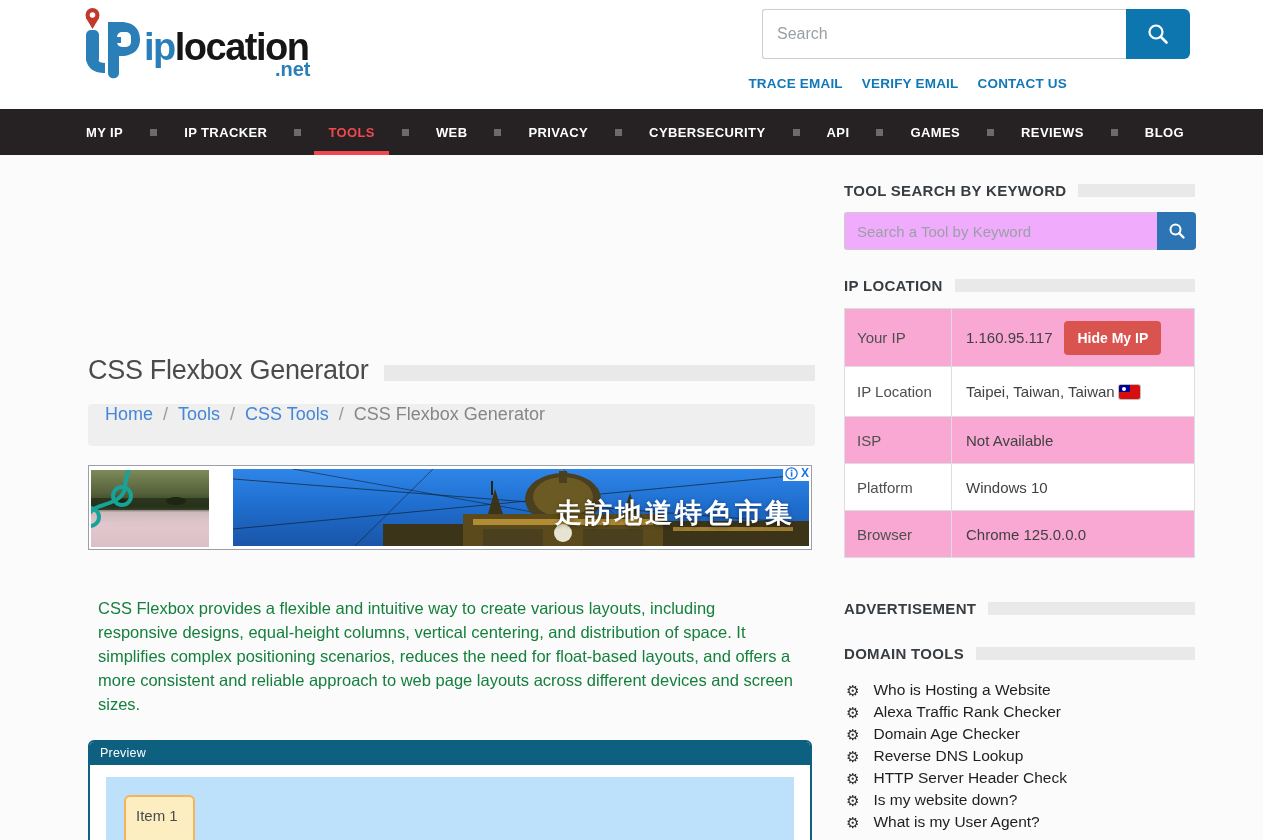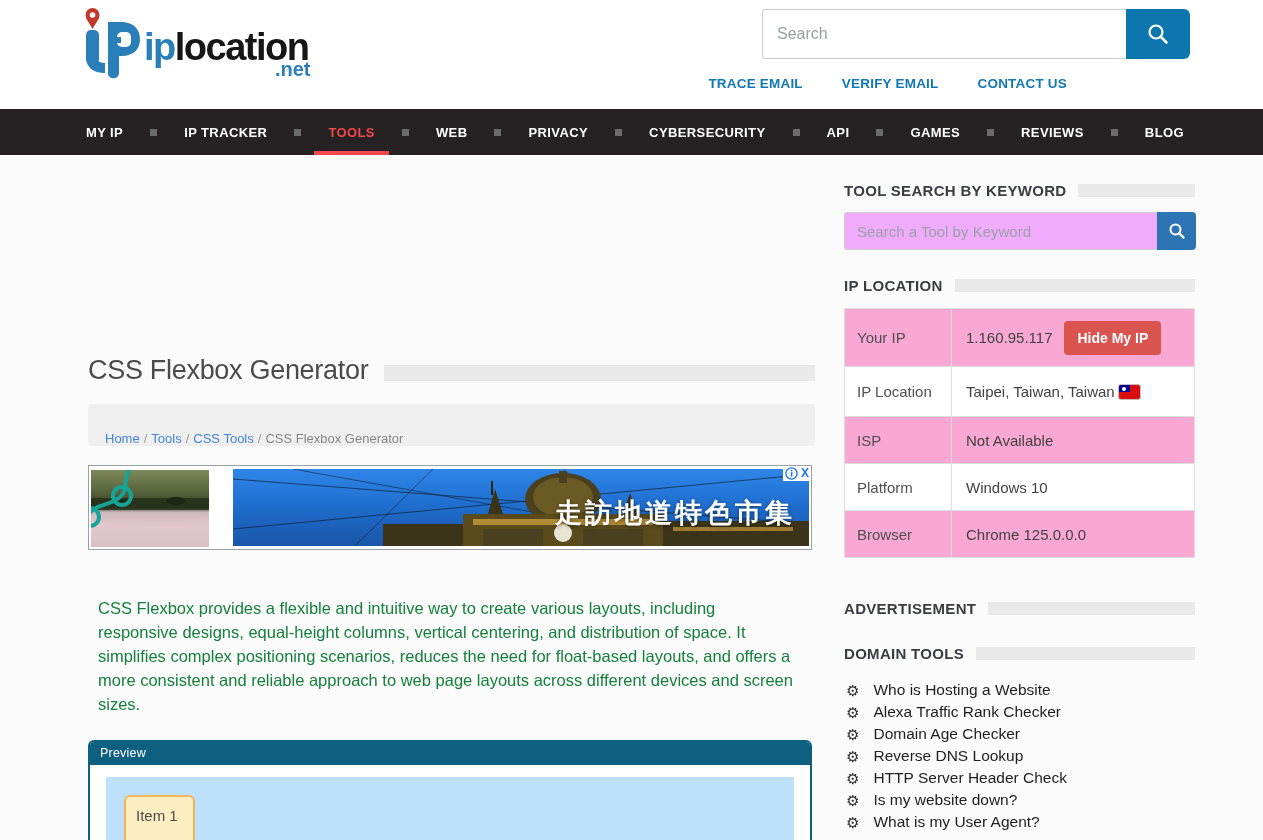--- a/index.html
+++ b/index.html
@@ -19,21 +19,21 @@
   .header-search input {
     flex:1; border:1px solid #ccc; border-right:none; border-radius:3px 0 0 3px;
     font-size:16px; padding:0 14px; color:#555; outline:none; background:#fff;
     font-family:"Liberation Sans", sans-serif;
   }
   .header-search input::placeholder { color:#9aa0a6; }
   .search-btn {
     width:64px; height:50px; border:none; background:#0d76ae; border-radius:0 6px 6px 0;
     display:flex; align-items:center; justify-content:center; cursor:pointer;
   }
-  .header-links { position:absolute; right:77px; top:76px; display:flex; gap:39px; }
+  .header-links { position:absolute; right:77px; top:76px; display:flex; gap:19px; }
   .header-links span { font-size:13.5px; font-weight:700; color:#1178b7; letter-spacing:.2px; cursor:pointer; }
   
   .main-nav {
     position:absolute; top:109px; left:0; width:1263px; height:46px; background:#262223;
     display:flex; align-items:center; padding-left:72px;
   }
   .nav-item {
     position:relative; height:46px; display:flex; align-items:center; padding:0 14px;
     color:#fff; font-size:13px; font-weight:700; letter-spacing:.4px; cursor:pointer; white-space:nowrap;
   }
@@ -42,21 +42,21 @@
     content:""; position:absolute; left:0; right:0; bottom:0; height:4px; background:#f0484d;
   }
   .nav-sep { width:7px; height:7px; background:#6b6b6b; margin:0 13px; }
   
   .content { position:absolute; top:155px; left:0; width:1263px; height:685px; background:#fbfbfb; }
   .title-row { position:absolute; left:88px; top:200px; width:727px; display:flex; align-items:center; }
   .page-title { font-size:27px; font-weight:400; color:#4b4b4b; letter-spacing:-.3px; white-space:nowrap; }
   .title-bar { flex:1; height:16px; background:#e9e9e9; margin-left:16px; margin-top:4px; }
   .breadcrumb {
     position:absolute; left:88px; top:249px; width:727px; height:42px; background:#efefef;
-    border-radius:4px; display:flex; align-items:flex-end; padding:0 17px; font-size:13px; gap:4px;
+    border-radius:4px; display:flex; align-items:flex-start; padding:0 17px; font-size:18px; gap:10px;
   }
   .crumb-link { color:#4486d7; cursor:pointer; }
   .crumb-sep { color:#9a9a9a; }
   .crumb-current { color:#868686; }
   
   .ad-banner {
     position:absolute; left:88px; top:310px; width:724px; height:85px;
     background:#fff; border:1px solid #9aa0a6; cursor:pointer;
   }
   .ad-thumb {

